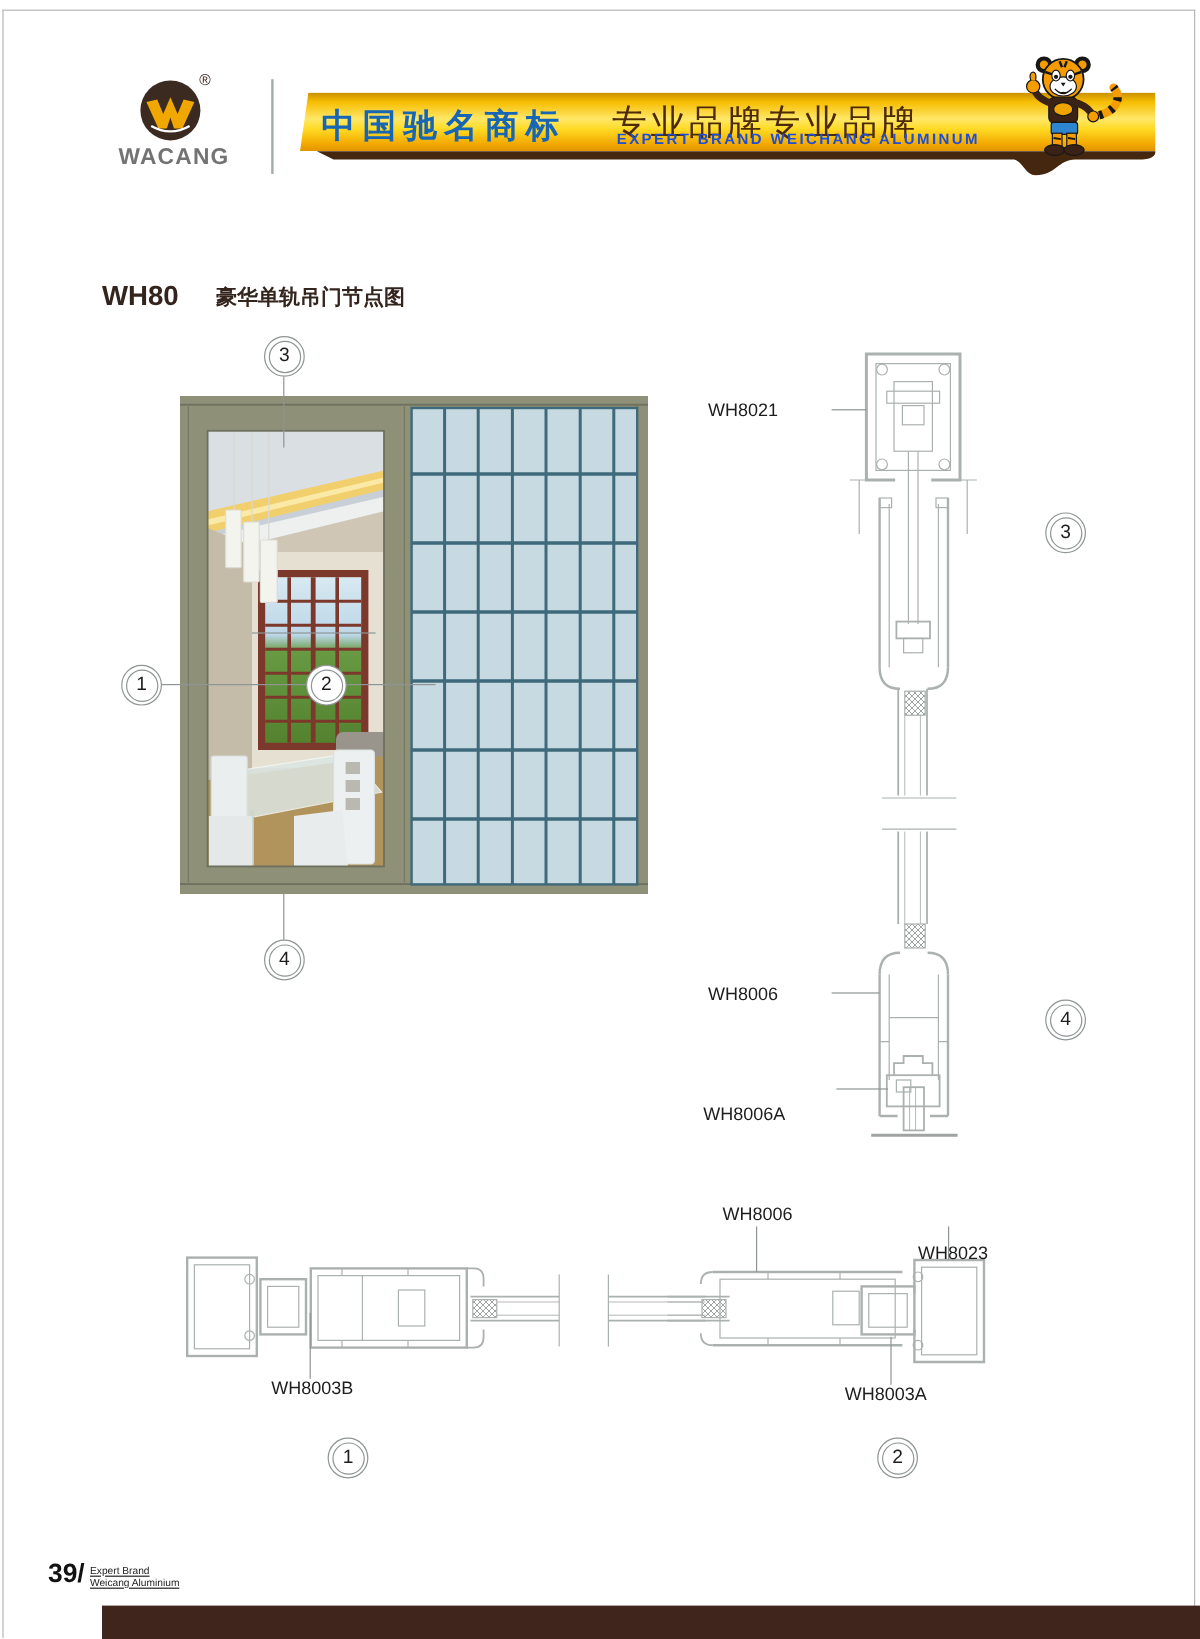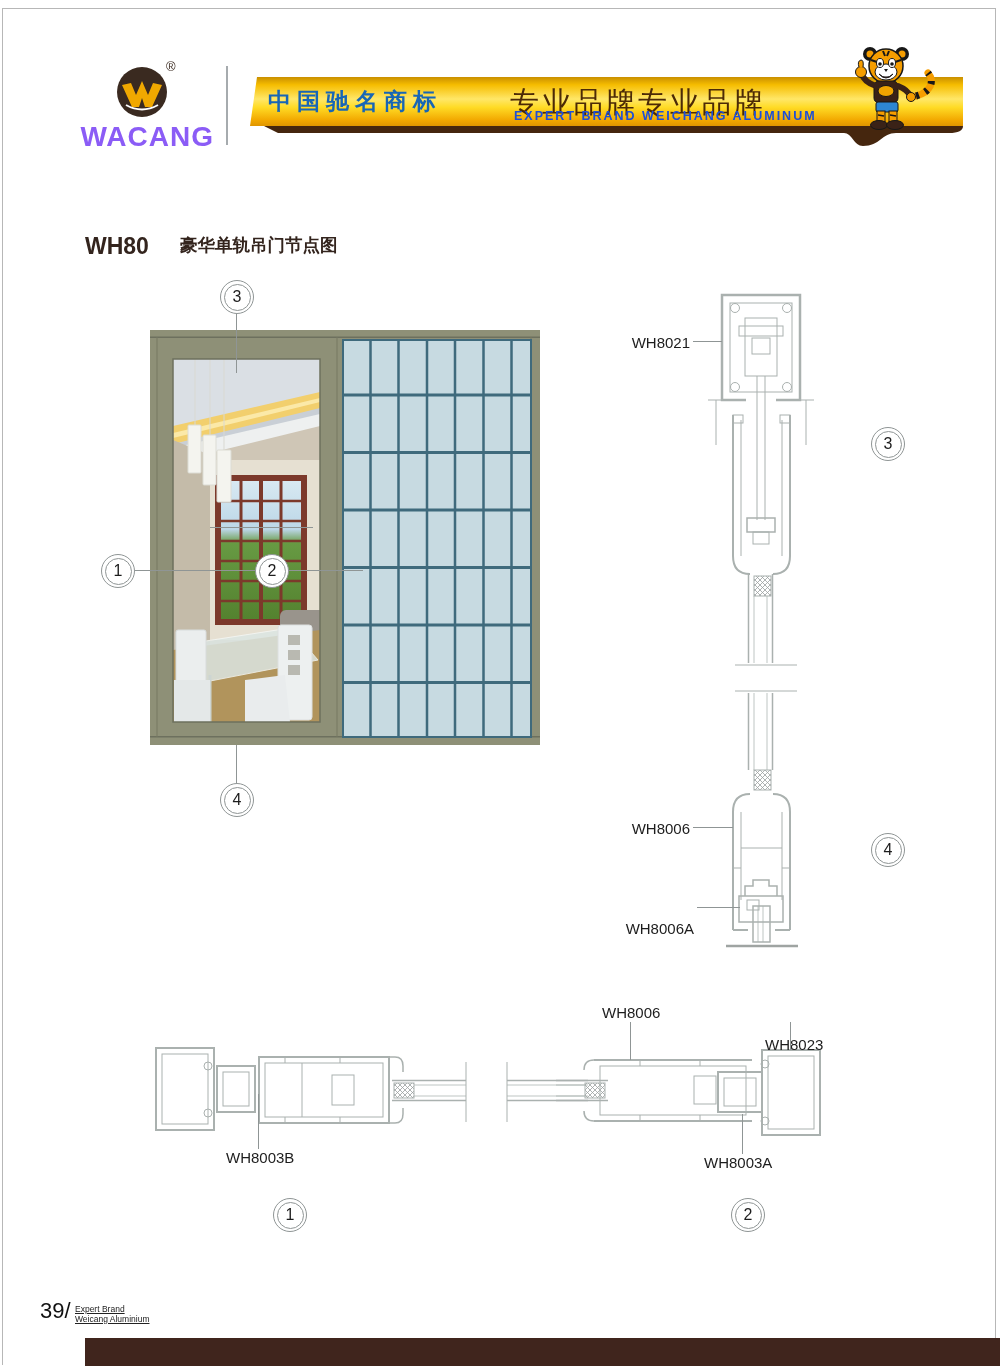--- a/index.html
+++ b/index.html
@@ -2,45 +2,45 @@
 <html><head>
 <meta charset="utf-8">
 <style>
   html,body{margin:0;padding:0;background:#e8e8e8;}
   .page{position:relative;width:1000px;height:1366px;background:#fff;overflow:hidden;
         font-family:"Liberation Sans","DejaVu Sans",sans-serif;}
   .frame{position:absolute;left:2px;top:8px;width:994px;height:1357px;box-sizing:border-box;
          border-top:1px solid #b7b7b7;border-left:1px solid #b7b7b7;border-right:1px solid #b7b7b7;}
   .abs{position:absolute;}
   
-  .brand-word{position:absolute;left:76px;top:121px;width:138px;text-align:right;
-              font-size:28px;font-weight:bold;letter-spacing:1px;color:#8b5cf6;}
+  .brand-word{position:absolute;left:76px;top:121px;width:138px;text-align:center;
+              font-size:19px;font-weight:bold;letter-spacing:1px;color:#737373;}
   .reg{position:absolute;left:166px;top:59px;font-size:13px;color:#3a2a20;}
   .divider{position:absolute;left:226px;top:66px;width:2px;height:79px;background:#a6abae;}
   .goldbar{position:absolute;left:250px;top:77px;width:713px;height:49px;
            background:linear-gradient(#c98f00 0%,#f6bd00 16%,#ffe768 45%,#ffdb25 62%,#f2a800 88%,#df9500 100%);
            clip-path:polygon(7px 0,100% 0,100% 100%,0 100%);}
-  .cn-left{position:absolute;left:268px;top:86px;font-size:23px;font-weight:bold;letter-spacing:6px;color:#1766b6;text-align:center;}
+  .cn-left{position:absolute;left:268px;top:86px;font-size:28px;font-weight:bold;letter-spacing:6px;color:#1766b6;text-align:center;}
   .cn-right{position:absolute;left:510px;top:83px;display:flex;
             font-size:29px;font-weight:normal;letter-spacing:3px;color:#4c2a06;}
   .en-line{position:absolute;left:514px;top:109px;font-size:12.5px;font-weight:bold;letter-spacing:2px;color:#1d4ed8;}
   
-  .title{position:absolute;left:85px;top:233px;display:flex;align-items:flex-start;gap:9px;color:#33241d;}
+  .title{position:absolute;left:85px;top:233px;display:flex;align-items:center;gap:9px;color:#33241d;}
   .title .code{font-size:23px;font-weight:bold;}
   .title .zh{font-size:17.5px;font-weight:bold;margin-left:22px;}
   
   .callout{position:absolute;width:34px;height:34px;border:1px solid #8f9595;border-radius:50%;
            background:#fff;display:flex;align-items:center;justify-content:center;box-sizing:border-box;z-index:5;}
   .callout>span{width:27px;height:27px;border:1px solid #8f9595;border-radius:50%;box-sizing:border-box;
            display:flex;align-items:center;justify-content:center;font-size:16px;color:#1d1d1d;}
   .leader{position:absolute;background:#8f9595;z-index:4;}
   .lbl{position:absolute;font-size:15px;color:#1d1d1d;white-space:nowrap;}
-  .lbl.r{text-align:right;}
+  .lbl.r{}
   
-  .pageno{position:absolute;left:40px;top:1298px;font-size:22px;font-weight:normal;color:#111;}
+  .pageno{position:absolute;left:40px;top:1298px;font-size:22px;font-weight:bold;color:#111;}
   .tag{position:absolute;left:75px;top:1304px;font-size:8.5px;color:#222;line-height:10px;text-decoration:underline;}
   .footbar{position:absolute;left:85px;top:1338px;width:915px;height:28px;background:#40251d;}
 </style>
 </head>
 <body>
 
 <div class="page">
   <div class="frame"></div>
 
   <svg class="abs" style="left:108px;top:58px" width="80" height="66" viewBox="0 0 80 66">

